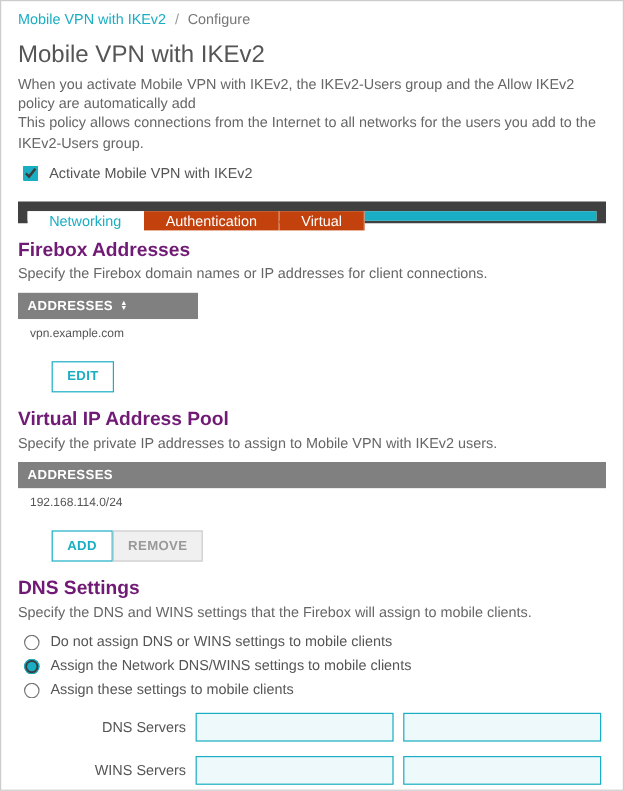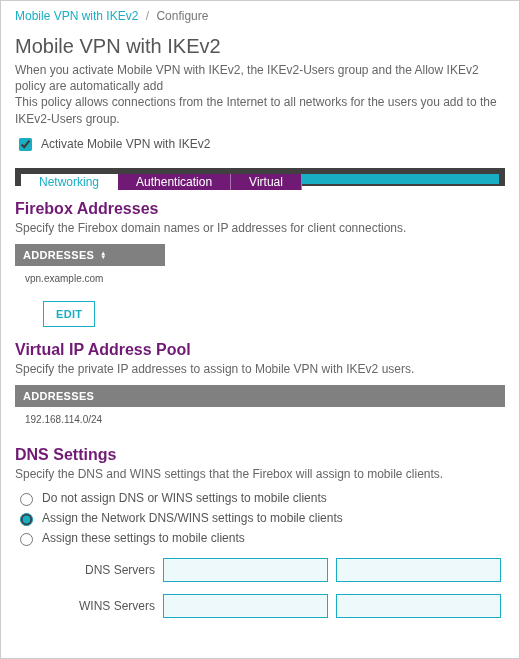--- a/index.html
+++ b/index.html
@@ -42,30 +42,30 @@
   }
   .checkbox-row {
     display: flex;
     align-items: center;
     gap: 6px;
     margin: 6px 0 14px 0;
   }
   .checkbox-row input { accent-color: #1aaec4; }
   .tabs {
     display: flex;
-    border: 6px solid #404040;
+    border: 8px solid #404040;
     border-bottom-width: 2px;
     height: 18px;
     justify-content: flex-end;
   }
   .tab {
     padding: 8px 18px;
     font-size: 12px;
     color: #fff;
-    background: #701a75;
+    background: #c2410c;
     border-right: 1px solid rgba(255,255,255,0.4);
     cursor: pointer;
     display: flex;
     align-items: center;
   }
   .tab.active {
     background: #fff;
     color: #1aaec4;
   }
   .tab:last-of-type { border-right: none; }
@@ -186,20 +186,24 @@
   <div class="btn-row">
     <button class="btn primary-outline">EDIT</button>
   </div>
 
   <h2>Virtual IP Address Pool</h2>
   <p class="desc">Specify the private IP addresses to assign to Mobile VPN with IKEv2 users.</p>
   <div class="table-header full-width">
     <span>ADDRESSES</span>
   </div>
   <div class="table-cell">192.168.114.0/24</div>
+  <div class="btn-row">
+    <button class="btn primary-outline">ADD</button>
+    <button class="btn muted">REMOVE</button>
+  </div>
 
   <h2>DNS Settings</h2>
   <p class="desc">Specify the DNS and WINS settings that the Firebox will assign to mobile clients.</p>
   <div class="radio-group">
     <div class="radio-row">
       <input type="radio" name="dns" style="">
       <label>Do not assign DNS or WINS settings to mobile clients</label>
     </div>
     <div class="radio-row">
       <input type="radio" name="dns" checked="" style="">

